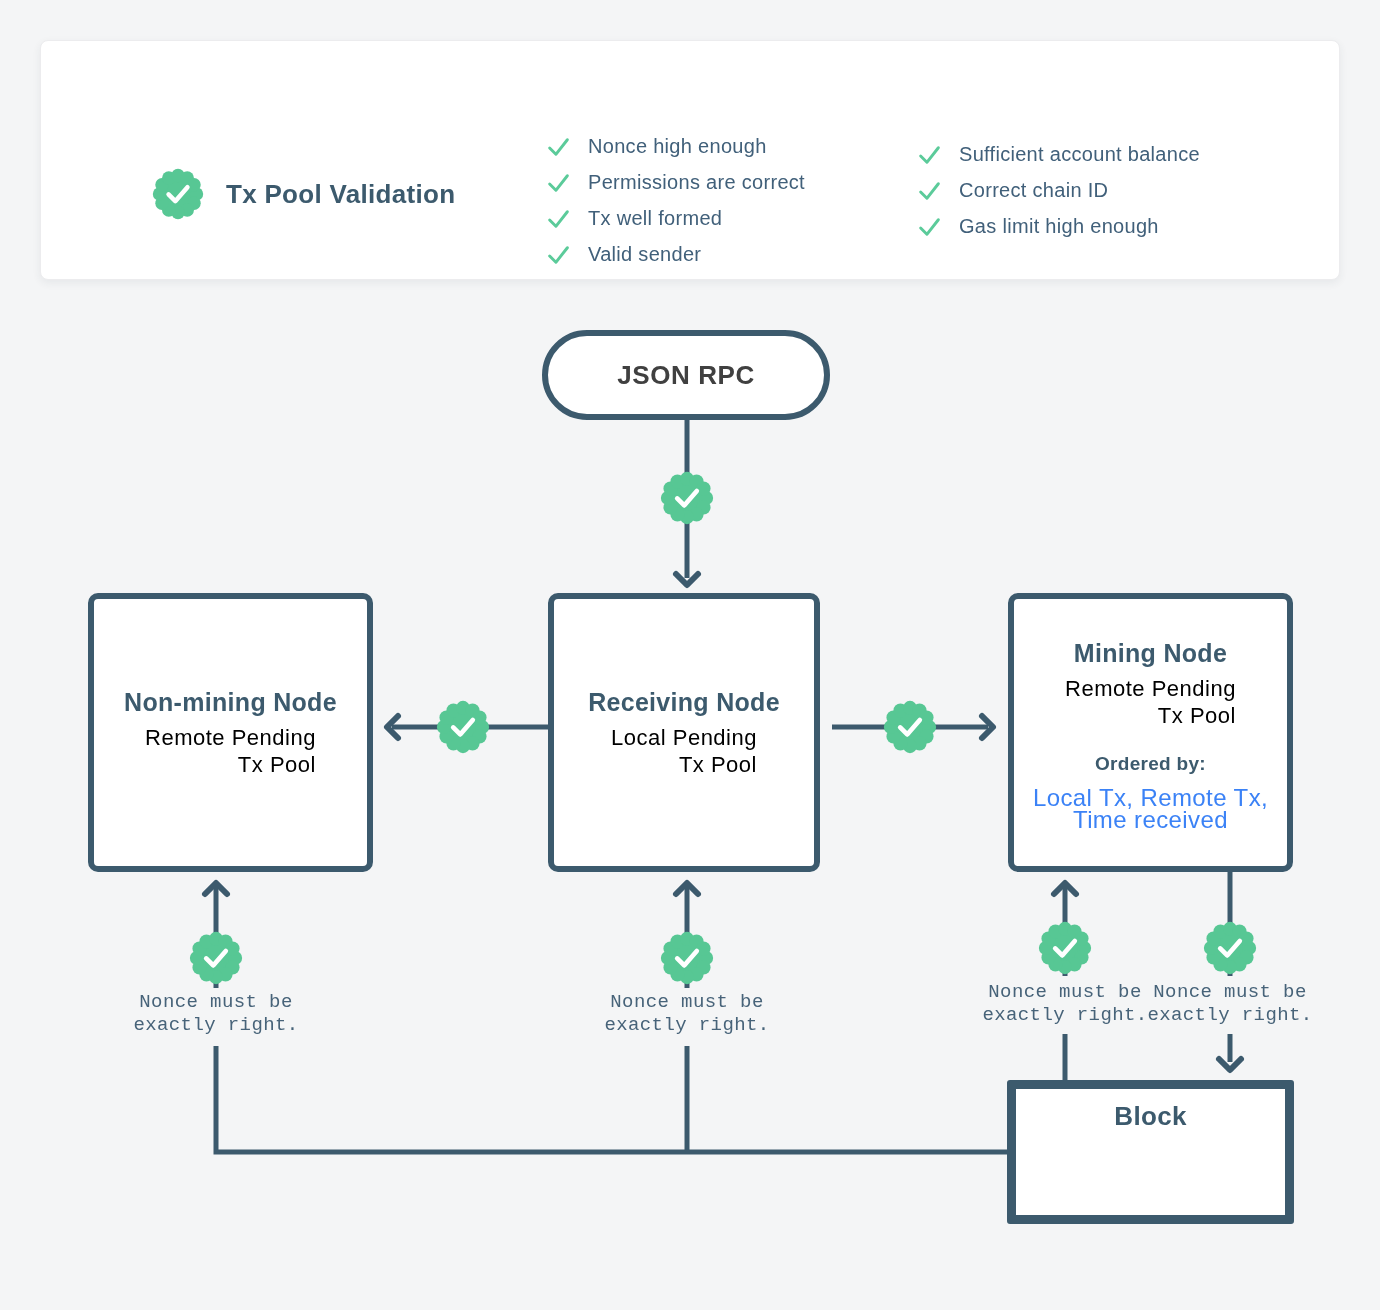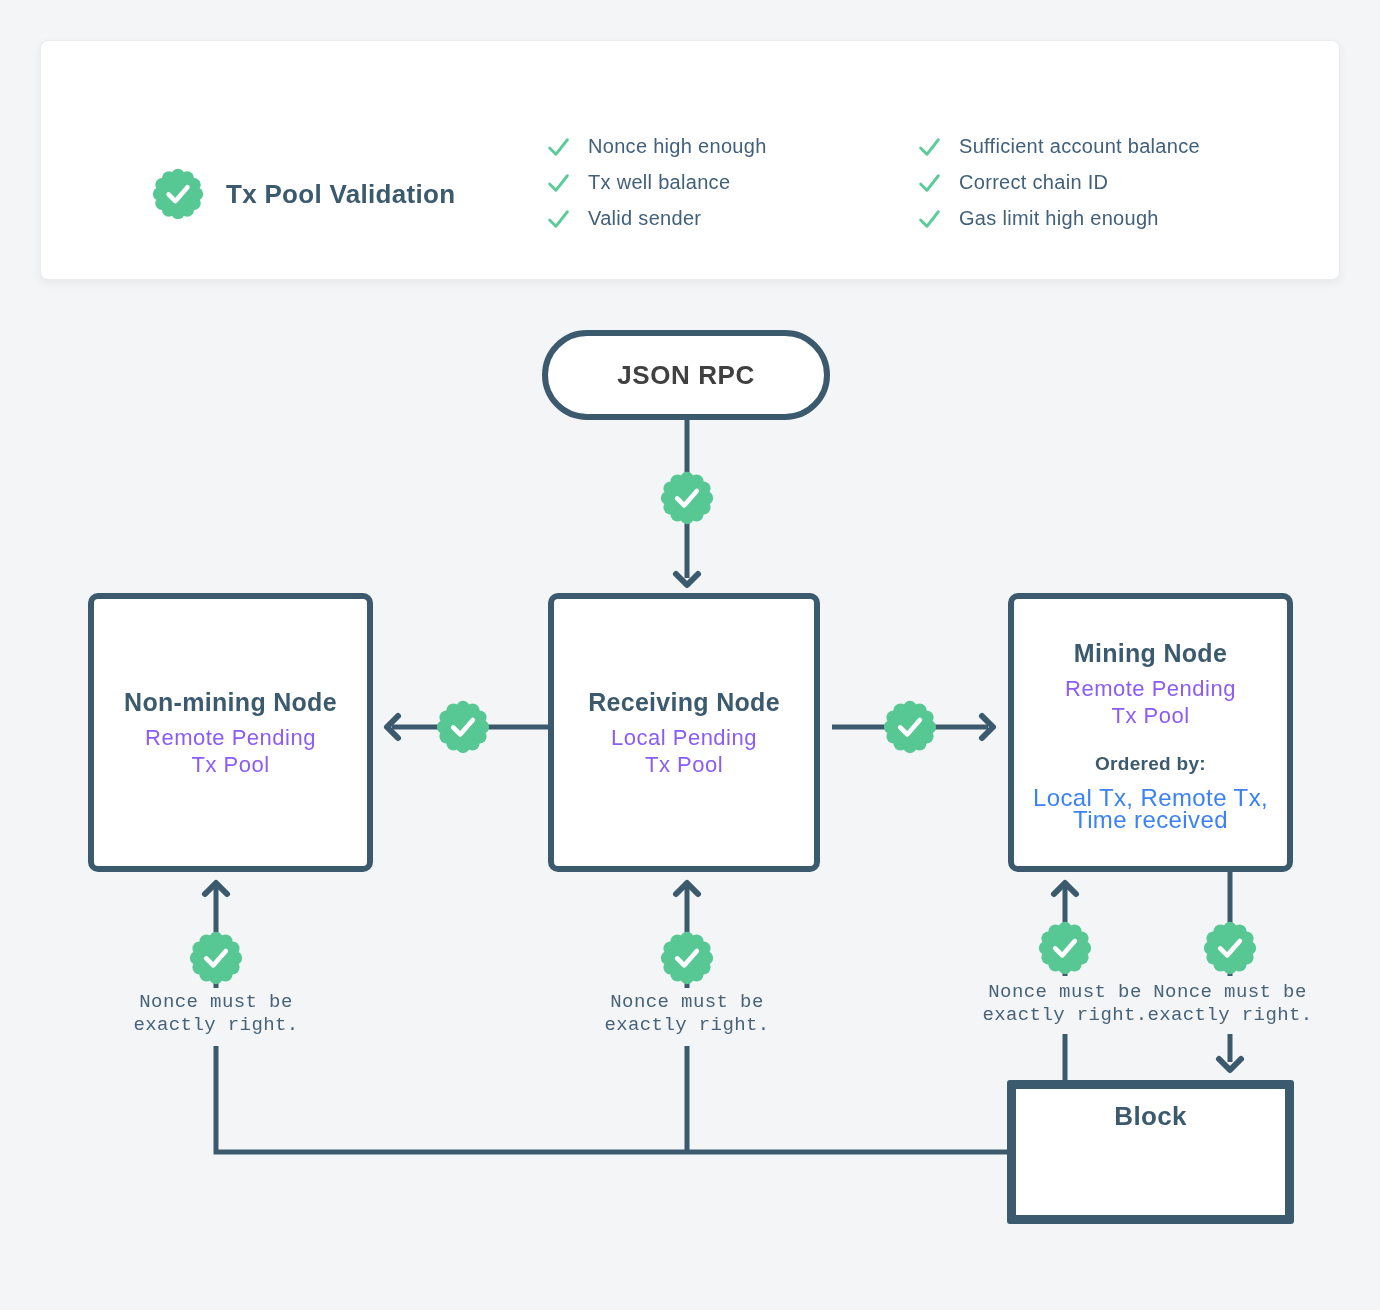--- a/index.html
+++ b/index.html
@@ -19,21 +19,21 @@
     background:#ffffff; border:1px solid #ececee; border-radius:8px;
     box-shadow:0 3px 8px rgba(40,55,70,0.07);
   }
   .card-badge { position:absolute; left:110px; top:126px; width:54px; height:54px; }
   .card-title {
     position:absolute; left:185px; top:138px;
     font-size:26px; font-weight:bold; letter-spacing:0.3px; color:#3c5a6d;
   }
   .checklist { position:absolute; display:flex; flex-direction:column; }
   .checklist.col1 { left:505px; top:87px; }
-  .checklist.col2 { left:876px; top:87px; }
+  .checklist.col2 { left:876px; top:95px; }
   .check-row { display:flex; align-items:center; height:36px; }
   .check-row svg { width:25px; height:25px; color:#5bcb9a; flex:0 0 auto; }
   .check-row span {
     margin-left:17px; font-size:20px; letter-spacing:0.3px; color:#41607а;
     color:#41607a; white-space:nowrap;
   }
 
   
   .pill {
     position:absolute; left:542px; top:330px; width:288px; height:90px;
@@ -45,21 +45,21 @@
   .node-box {
     position:absolute; background:#ffffff; border:6px solid #3c5a6d; border-radius:10px;
     display:flex; flex-direction:column; align-items:center; text-align:center;
   }
   .box-nonmining { left:88px;  top:593px; width:285px; height:279px; justify-content:center; }
   .box-receiving { left:548px; top:593px; width:272px; height:279px; justify-content:center; }
   .box-mining    { left:1008px; top:593px; width:285px; height:279px; padding-top:40px; }
   .node-title { font-size:25px; font-weight:bold; letter-spacing:0.3px; color:#3c5a6d;text-align:center; }
   .node-subtitle {
     margin-top:7px; font-size:22px; line-height:27px; letter-spacing:0.5px;
-    color:#8b5cf6; white-space:pre-line;
+    color:#000000; white-space:pre-line;text-align:right;
   }
   .ordered-label { margin-top:24px; font-size:19px; font-weight:bold; color:#3c5a6d; letter-spacing:0.3px; }
   .ordered-body { margin-top:12px; font-size:24px; line-height:22px; letter-spacing:0.4px; color:#3b82f6; white-space:pre-line; }
 
   .box-block {
     position:absolute; left:1007px; top:1080px; width:287px; height:144px;
     background:#ffffff; border:9px solid #3c5a6d; border-radius:3px;
     display:flex; flex-direction:column; align-items:center; text-align:right; padding-top:12px;
   }
   .block-title { font-size:26px; font-weight:bold; letter-spacing:0.3px; color:#3c5a6d; }
@@ -126,21 +126,27 @@
       <div class="check-row">
         <svg>
             <use href="#check"></use>
           </svg>
         <span>Nonce high enough</span>
       </div>
       <div class="check-row">
         <svg>
             <use href="#check"></use>
           </svg>
-        <span>Tx well balance</span>
+        <span>Permissions are correct</span>
+      </div>
+      <div class="check-row">
+        <svg>
+            <use href="#check"></use>
+          </svg>
+        <span>Tx well formed</span>
       </div>
       <div class="check-row">
         <svg>
             <use href="#check"></use>
           </svg>
         <span>Valid sender</span>
       </div>
     </div>
 
     <div class="checklist col2">

